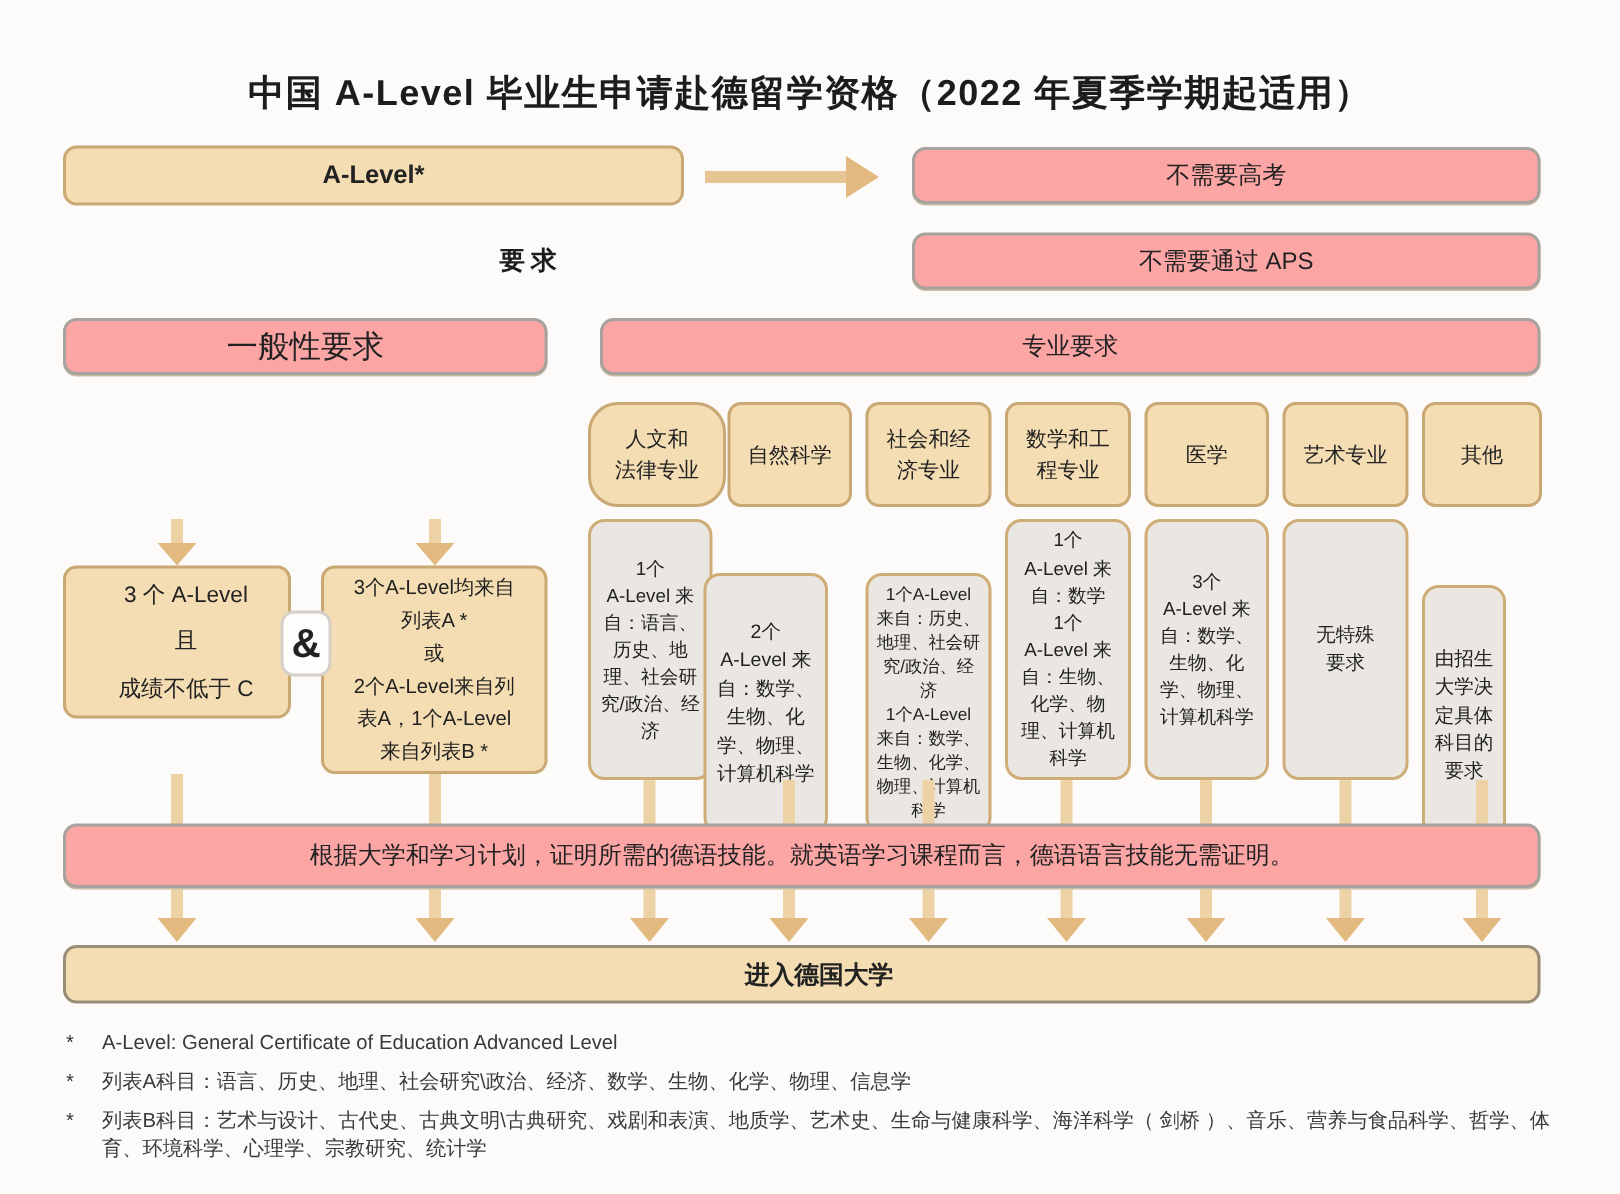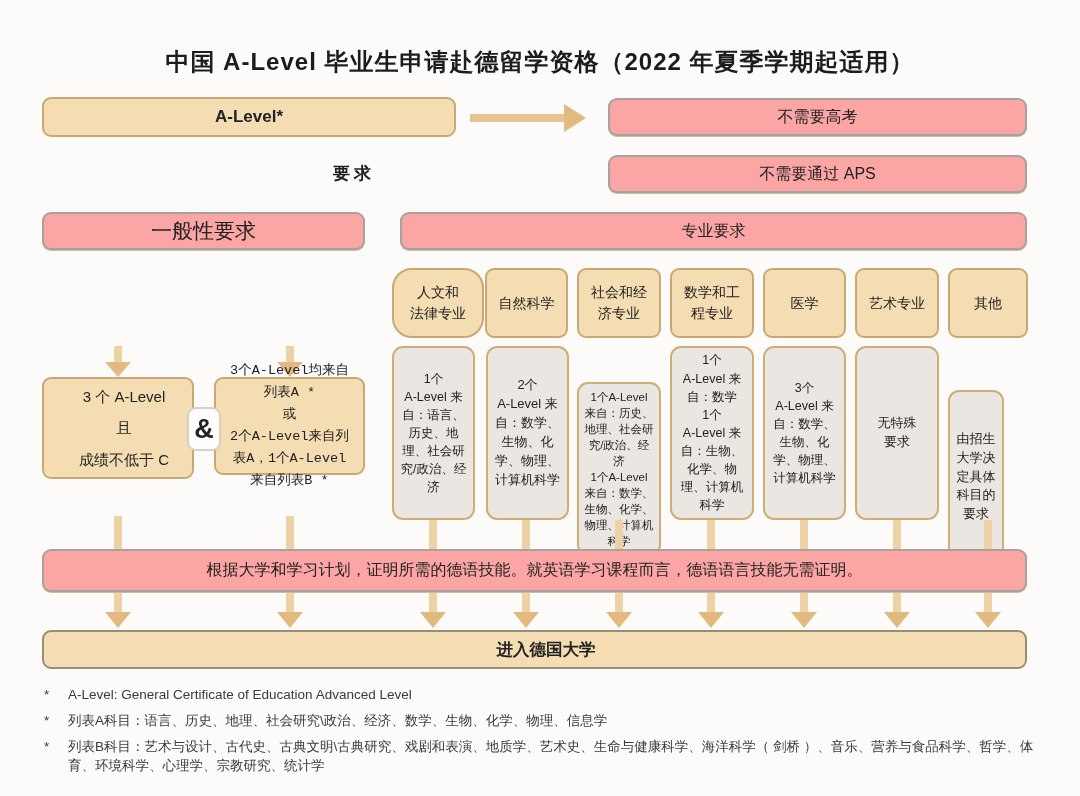--- a/index.html
+++ b/index.html
@@ -94,42 +94,42 @@
   </div>
   <div class="sarrow" style="left:277px;top:346px;">
     <div class="shaft"></div>
       <div class="head"></div>
   </div>
 
   <div class="box tan prl" style="left:42px;top:377px;width:152px;height:102px;font-size:15px;line-height:2.1;padding-left:12px;">3 个 A-Level
 且
 成绩不低于 C</div>
   <div class="amp">&amp;</div>
-  <div class="box tan prl" style="left:214px;top:377px;width:151px;height:98px;font-size:13.5px;line-height:1.62;font-family:Liberation Mono, monospace;">3个A-Level均来自
+  <div class="box tan prl" style="left:214px;top:377px;width:151px;height:139px;font-size:13.5px;line-height:1.62;">3个A-Level均来自
 列表A *
 或
 2个A-Level来自列
 表A，1个A-Level
 来自列表B *</div>
 
   <div class="cols">
     <div class="box tan colhead prl" style="left:0;width:92px;border-radius:20px;">人文和
 法律专业</div>
     <div class="box tan colhead prl" style="left:93px;width:83px;">自然科学</div>
     <div class="box tan colhead prl" style="left:185px;width:84px;">社会和经
 济专业</div>
     <div class="box tan colhead prl" style="left:278px;width:84px;">数学和工
 程专业</div>
     <div class="box tan colhead prl" style="left:371px;width:83px;">医学</div>
     <div class="box tan colhead prl" style="left:463px;width:84px;">艺术专业</div>
     <div class="box tan colhead prl" style="left:556px;width:80px;">其他</div>
 
     <div class="box detail coldetail prl" style="left:0;width:83px;">1个
 A-Level 来自：语言、历史、地理、社会研究/政治、经济</div>
-    <div class="box detail coldetail prl fs13" style="left:94px;width:83px;">2个
+    <div class="box detail coldetail prl fs13" style="left:77px;width:83px;margin-top:36px;">2个
 A-Level 来自：数学、生物、化学、物理、计算机科学</div>
     <div class="box detail coldetail prl fs115" style="left:185px;width:84px;margin-top:36px;">1个A-Level 来自：历史、地理、社会研究/政治、经济
 1个A-Level 来自：数学、生物、化学、物理、计算机科学</div>
     <div class="box detail coldetail prl" style="left:278px;width:84px;">1个
 A-Level 来自：数学
 1个
 A-Level 来自：生物、化学、物理、计算机科学</div>
     <div class="box detail coldetail prl" style="left:371px;width:83px;">3个
 A-Level 来自：数学、生物、化学、物理、计算机科学</div>
     <div class="box detail coldetail prl fs13" style="left:463px;width:84px;">无特殊

